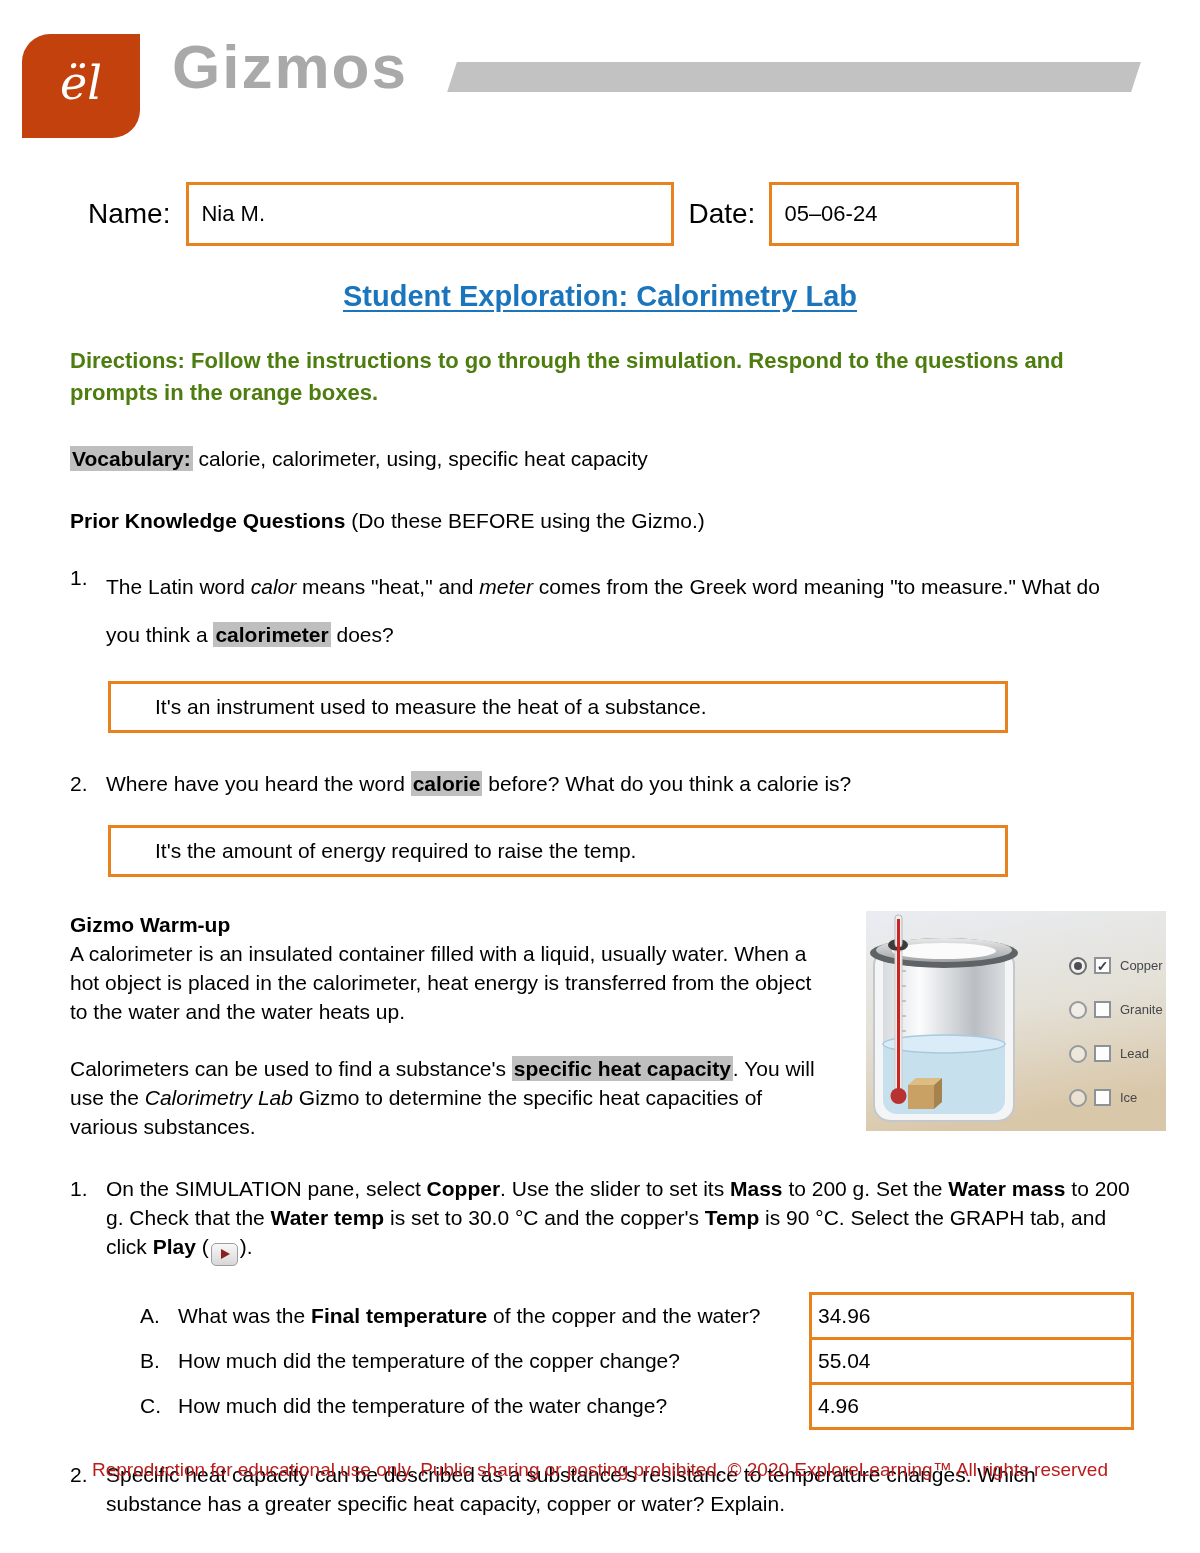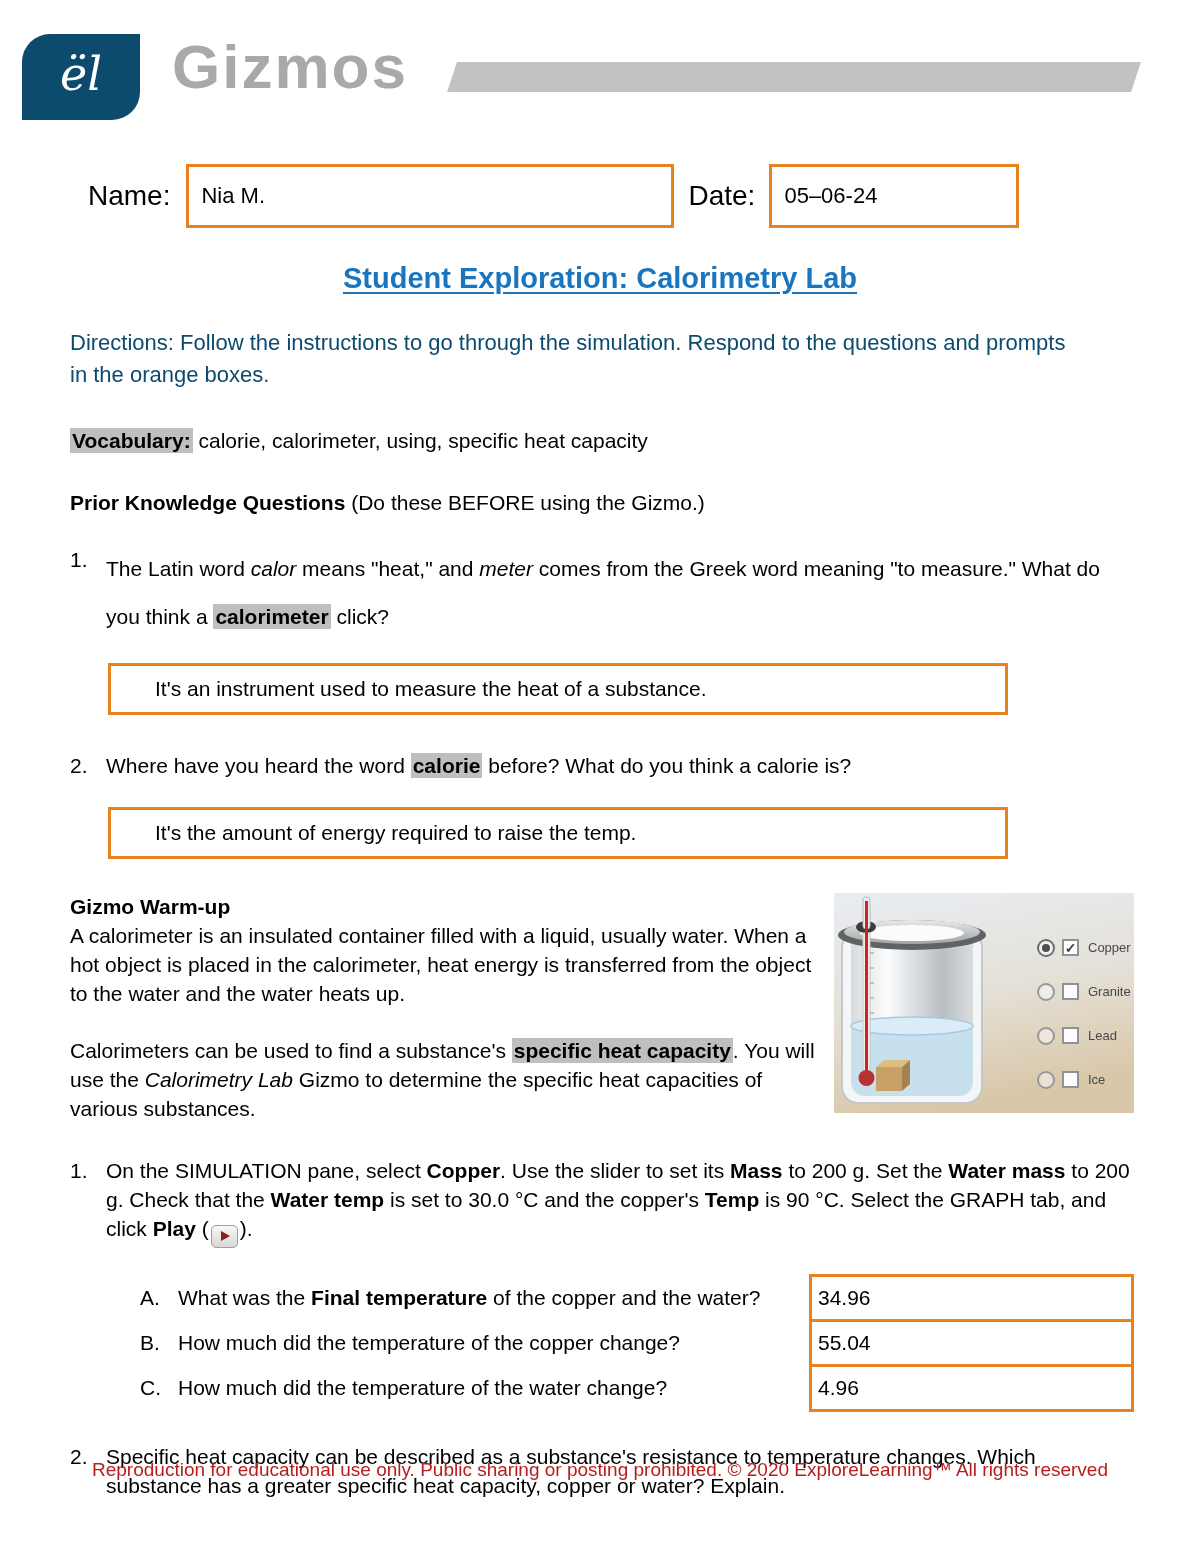--- a/index.html
+++ b/index.html
@@ -8,21 +8,21 @@
     position:relative;
     width:1200px; height:1553px;
     background:#ffffff;
     font-family:"Liberation Sans", sans-serif;
     font-size:21px; color:#000;
     overflow:hidden;
   }
   
   .header { display:flex; align-items:flex-start; padding:34px 64px 0 22px; }
   .logo-box {
-    width:118px; height:86px; background:#0c4a6e;
+    width:118px; height:104px; background:#c2410c;
     border-radius:28px 0 28px 0;
     display:flex; align-items:center; justify-content:center; flex:0 0 auto;
   }
   .monogram {
     color:#fff; font-family:"DejaVu Serif", serif; font-style:italic;
     font-size:46px; line-height:1; padding-bottom:6px;
   }
   .brand {
     font-size:62px; font-weight:bold; color:#a9a9a9;
     letter-spacing:2px; margin:2px 0 0 32px; line-height:1; flex:0 0 auto;
@@ -43,40 +43,40 @@
   .date-label { margin-left:14px; }
   .date-box { width:250px; margin-left:14px; }
   
   .doc-title {
     text-align:center; margin-top:34px;
     color:#1b75bc; font-size:29px; font-weight:bold;
     text-decoration:underline; text-underline-offset:4px;
   }
   .content { padding:0 66px 0 70px; }
   .directions {
-    margin-top:32px; color:#0c4a6e; font-weight:normal;
+    margin-top:32px; color:#4d7c0f; font-weight:bold;
     font-size:22px; line-height:1.45; width:1015px;
   }
   .vocab-line { margin-top:38px; }
   .hl { background:#bfbfbf; font-weight:bold; padding:1px 2px; }
   .prior-line { margin-top:38px; }
   .b { font-weight:bold; }
   .i { font-style:italic; }
   
   .list-item { display:flex; margin-top:30px; line-height:1.4; }
   .list-num { width:36px; flex:0 0 auto; }
   .list-body { flex:1; }
   .dbl { line-height:2.3; }
   .answer-box {
     border:3px solid #e8821e; min-height:52px;
     display:flex; align-items:center; padding-left:44px;
     margin:22px 0 0 38px; width:900px; background:#fff;
   }
   
-  .warmup { display:flex; margin-top:34px; }
+  .warmup { display:flex; margin-top:34px;gap:32px; }
   .warmup-left { width:764px; flex:0 0 auto; line-height:1.38; }
   .warmup-left h3 { font-size:21px; }
   .warmup-left p.p2 { margin-top:28px; }
   
   .sim { position:relative; width:300px; height:220px; flex:0 0 auto; overflow:hidden; }
   .sim-options { position:absolute; left:203px; top:44px; }
   .opt-row { display:flex; align-items:center; height:22px; margin-bottom:22px; }
   .radio {
     width:18px; height:18px; border-radius:50%;
     border:2px solid #95999d; background:rgba(255,255,255,0.45);
@@ -153,21 +153,21 @@
       <span class="hl">Vocabulary:</span><span> calorie, calorimeter, using, specific heat capacity</span>
     </div>
 
     <div class="prior-line">
       <span class="b">Prior Knowledge Questions</span><span> (Do these BEFORE using the Gizmo.)</span>
     </div>
 
     <div class="list-item">
       <div class="list-num">1.</div>
       <div class="list-body dbl">
-        <span>The Latin word </span><span class="i">calor</span><span> means "heat," and </span><span class="i">meter</span><span> comes from the Greek word meaning "to measure." What do you think a </span><span class="hl">calorimeter</span><span> click?</span>
+        <span>The Latin word </span><span class="i">calor</span><span> means "heat," and </span><span class="i">meter</span><span> comes from the Greek word meaning "to measure." What do you think a </span><span class="hl">calorimeter</span><span> does?</span>
       </div>
     </div>
     <div class="answer-box">
       <span>It's an instrument used to measure the heat of a substance.</span>
     </div>
 
     <div class="list-item" style="margin-top:36px;">
       <div class="list-num">2.</div>
       <div class="list-body">
         <span>Where have you heard the word </span><span class="hl">calorie</span><span> before? What do you think a calorie is?</span>

